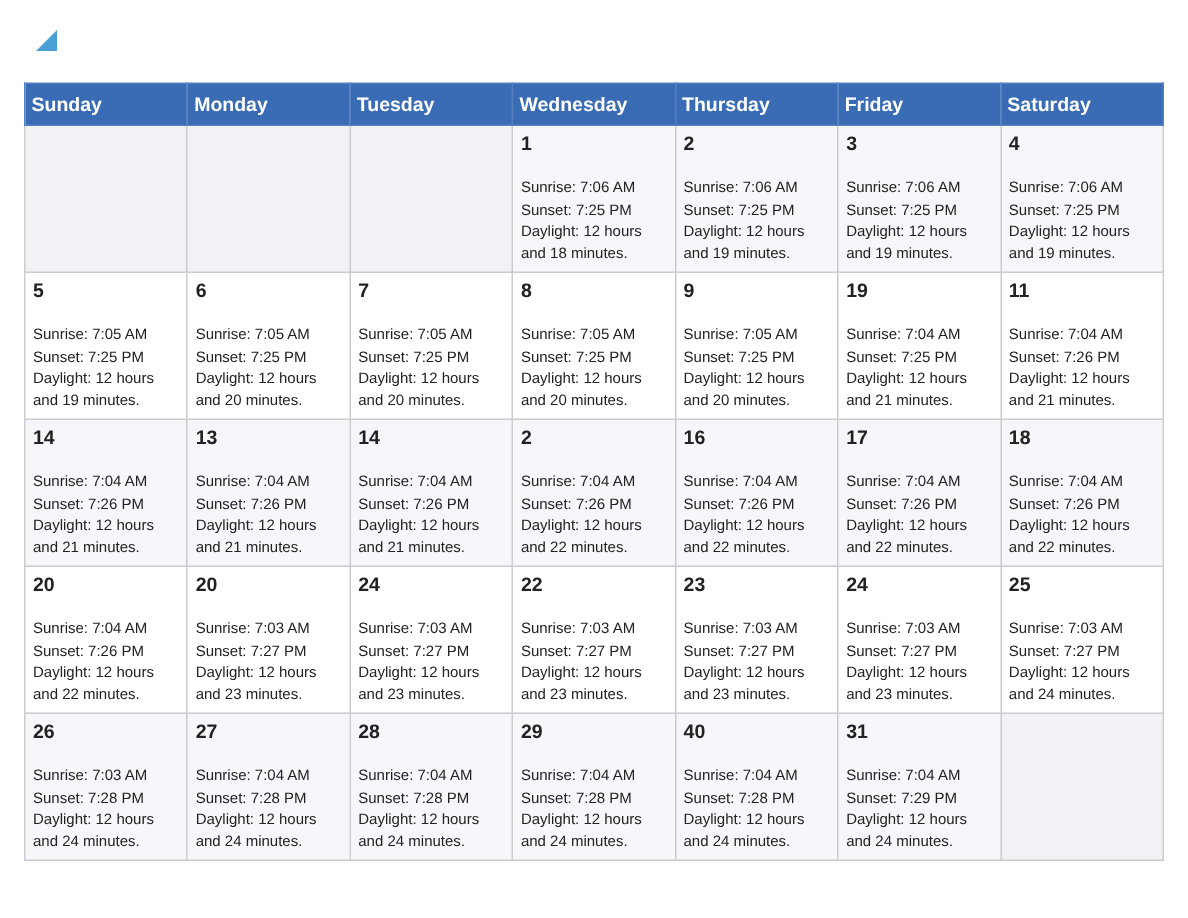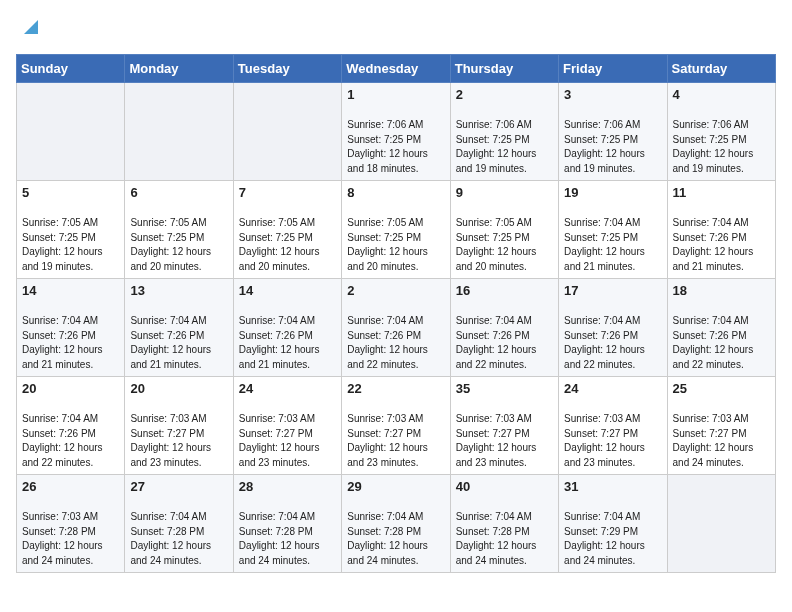--- a/index.html
+++ b/index.html
@@ -287,21 +287,21 @@
 and 23 minutes.</div>
         </td>
         <td>
           <span class="day-num">22</span>
           <div class="day-info" style="white-space: pre-line;">Sunrise: 7:03 AM
 Sunset: 7:27 PM
 Daylight: 12 hours
 and 23 minutes.</div>
         </td>
         <td>
-          <span class="day-num">35</span>
+          <span class="day-num">23</span>
           <div class="day-info" style="white-space: pre-line;">Sunrise: 7:03 AM
 Sunset: 7:27 PM
 Daylight: 12 hours
 and 23 minutes.</div>
         </td>
         <td>
           <span class="day-num">24</span>
           <div class="day-info" style="white-space: pre-line;">Sunrise: 7:03 AM
 Sunset: 7:27 PM
 Daylight: 12 hours

